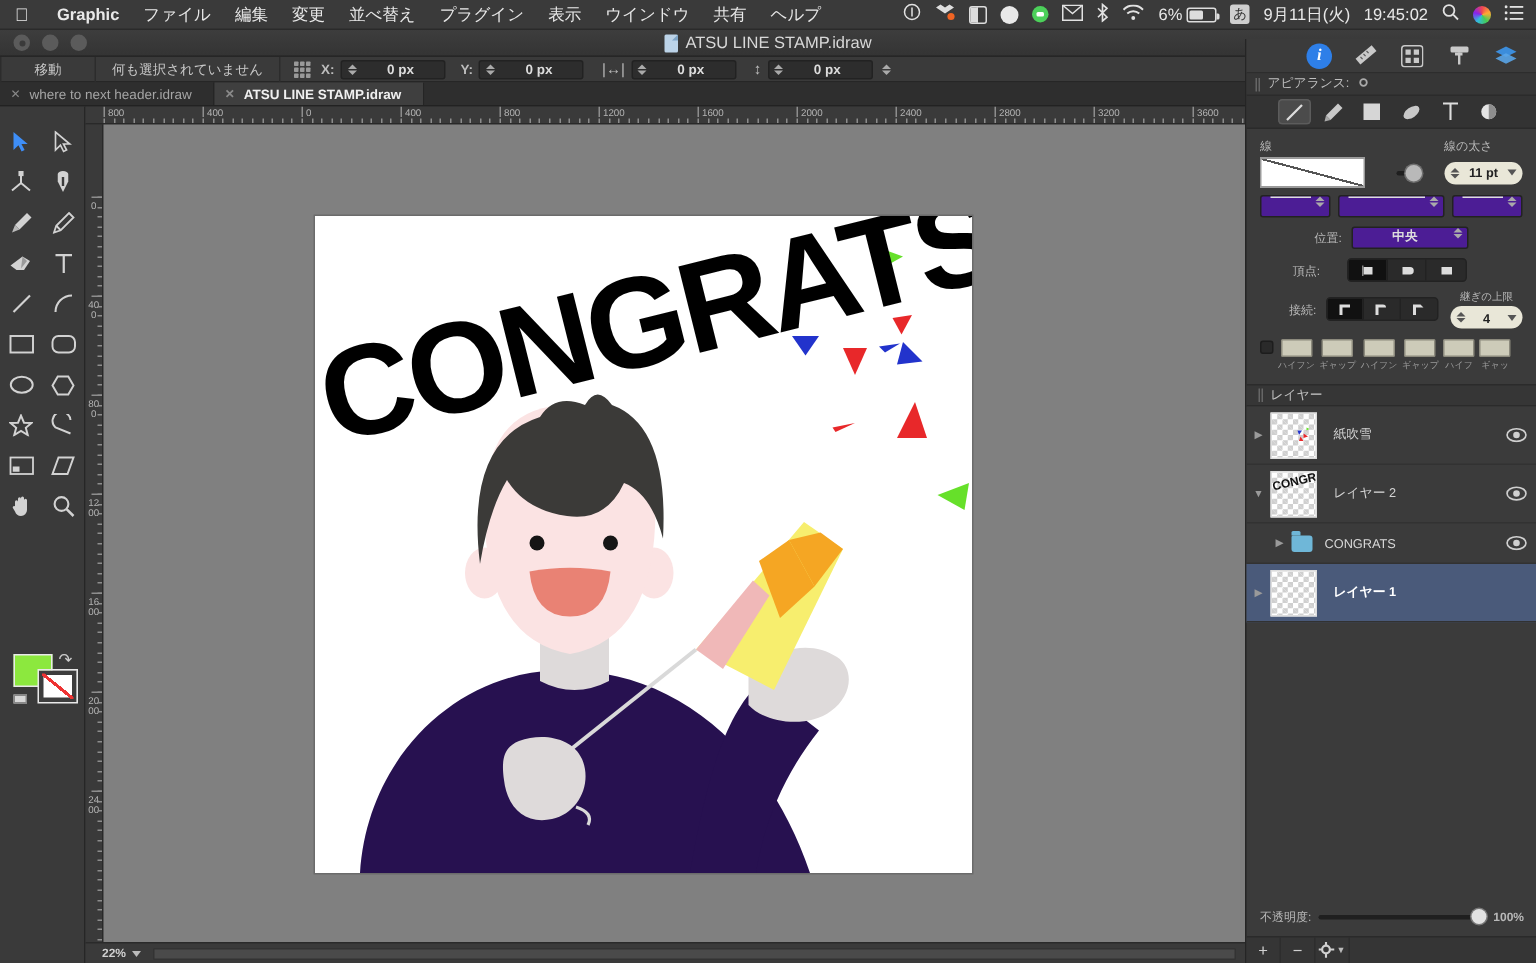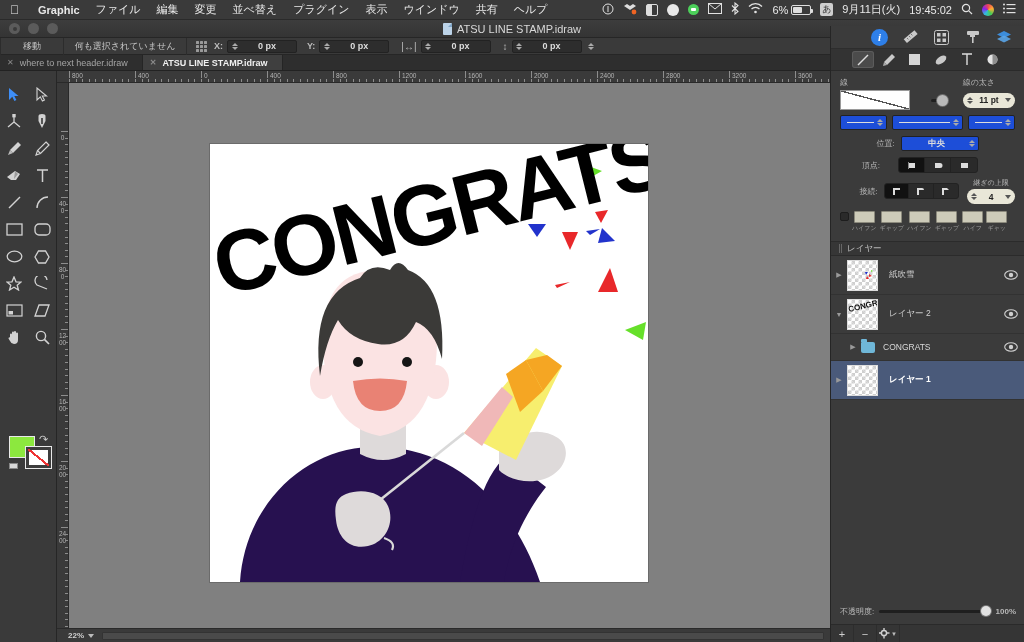--- a/index.html
+++ b/index.html
@@ -216,22 +216,22 @@
     background:#e9e7d8; border-radius:8px; height:15px; display:flex; align-items:center;
     font-size:8.5px; color:#222; font-weight:bold; padding:0 4px; gap:3px;
   }
   .pill .txt{ flex:1; text-align:center; }
   .pill .caret{ border-left:3px solid transparent;border-right:3px solid transparent;border-top:4px solid #555;}
   .pill .st2 { display:flex;flex-direction:column; gap:1px; }
   .pill .st2 i { border-left:3px solid transparent;border-right:3px solid transparent; display:block;}
   .pill .st2 i.u{border-bottom:3px solid #555;}
   .pill .st2 i.d{border-top:3px solid #555;}
   .dd {
-    background:#1d4ed8; border:1px solid #222; border-radius:2px; height:15px;
-    display:flex; align-items:center; padding:0 3px; font-size:8.5px; color:#ddd;
+    background:#4c1d95; border:1px solid #222; border-radius:2px; height:15px;
+    display:flex; align-items:flex-start; padding:0 3px; font-size:8.5px; color:#ddd;
   }
   .dd .line { flex:1; height:1px; background:#ddd; margin:0 3px; }
   .dd .st2 { display:flex;flex-direction:column; gap:1px; }
   .dd .st2 i { border-left:3px solid transparent;border-right:3px solid transparent; display:block;}
   .dd .st2 i.u{border-bottom:3px solid #aaa;}
   .dd .st2 i.d{border-top:3px solid #aaa;}
   .seg-group { display:flex; background:#2a2a2a; border:1px solid #222; border-radius:3px; overflow:hidden; }
   .seg { width:26px;height:14px; display:flex;align-items:center;justify-content:center; border-right:1px solid #222; color:#cfcfcf;}
   .seg:last-child{border-right:0;}
   .seg.on { background:#111; }
@@ -913,20 +913,29 @@
           </svg>
       </div>
       <div class="rp-ico">
         <svg width="16" height="14" viewBox="0 0 16 14">
             <path d="M8 1 L15 4.5 L8 8 L1 4.5 Z" fill="#3c8ddb"></path>
             <path d="M8 5.5 L15 9 L8 12.5 L1 9 Z" fill="#5aa5e8" opacity="0.9"></path>
           </svg>
       </div>
     </div>
 
+    <div class="rp-header">
+      <span class="grip"></span>
+      <span>アピアランス:</span>
+      <span>
+        <svg width="8" height="8" viewBox="0 0 8 8">
+            <circle cx="4" cy="4" r="2.2" fill="none" stroke="#aaa" stroke-width="1.2"></circle>
+          </svg>
+      </span>
+    </div>
 
     <div class="appearance-tabs">
       <div class="ap-tab sel">
         <svg width="14" height="14" viewBox="0 0 14 14">
             <line x1="2" y1="12" x2="12" y2="2" stroke="#ddd" stroke-width="1.5"></line>
           </svg>
       </div>
       <div class="ap-tab">
         <svg width="14" height="14" viewBox="0 0 14 14">
             <path d="M10 1 L13 4 L5 12 L2 9 Z" fill="#c9c9c9"></path>

